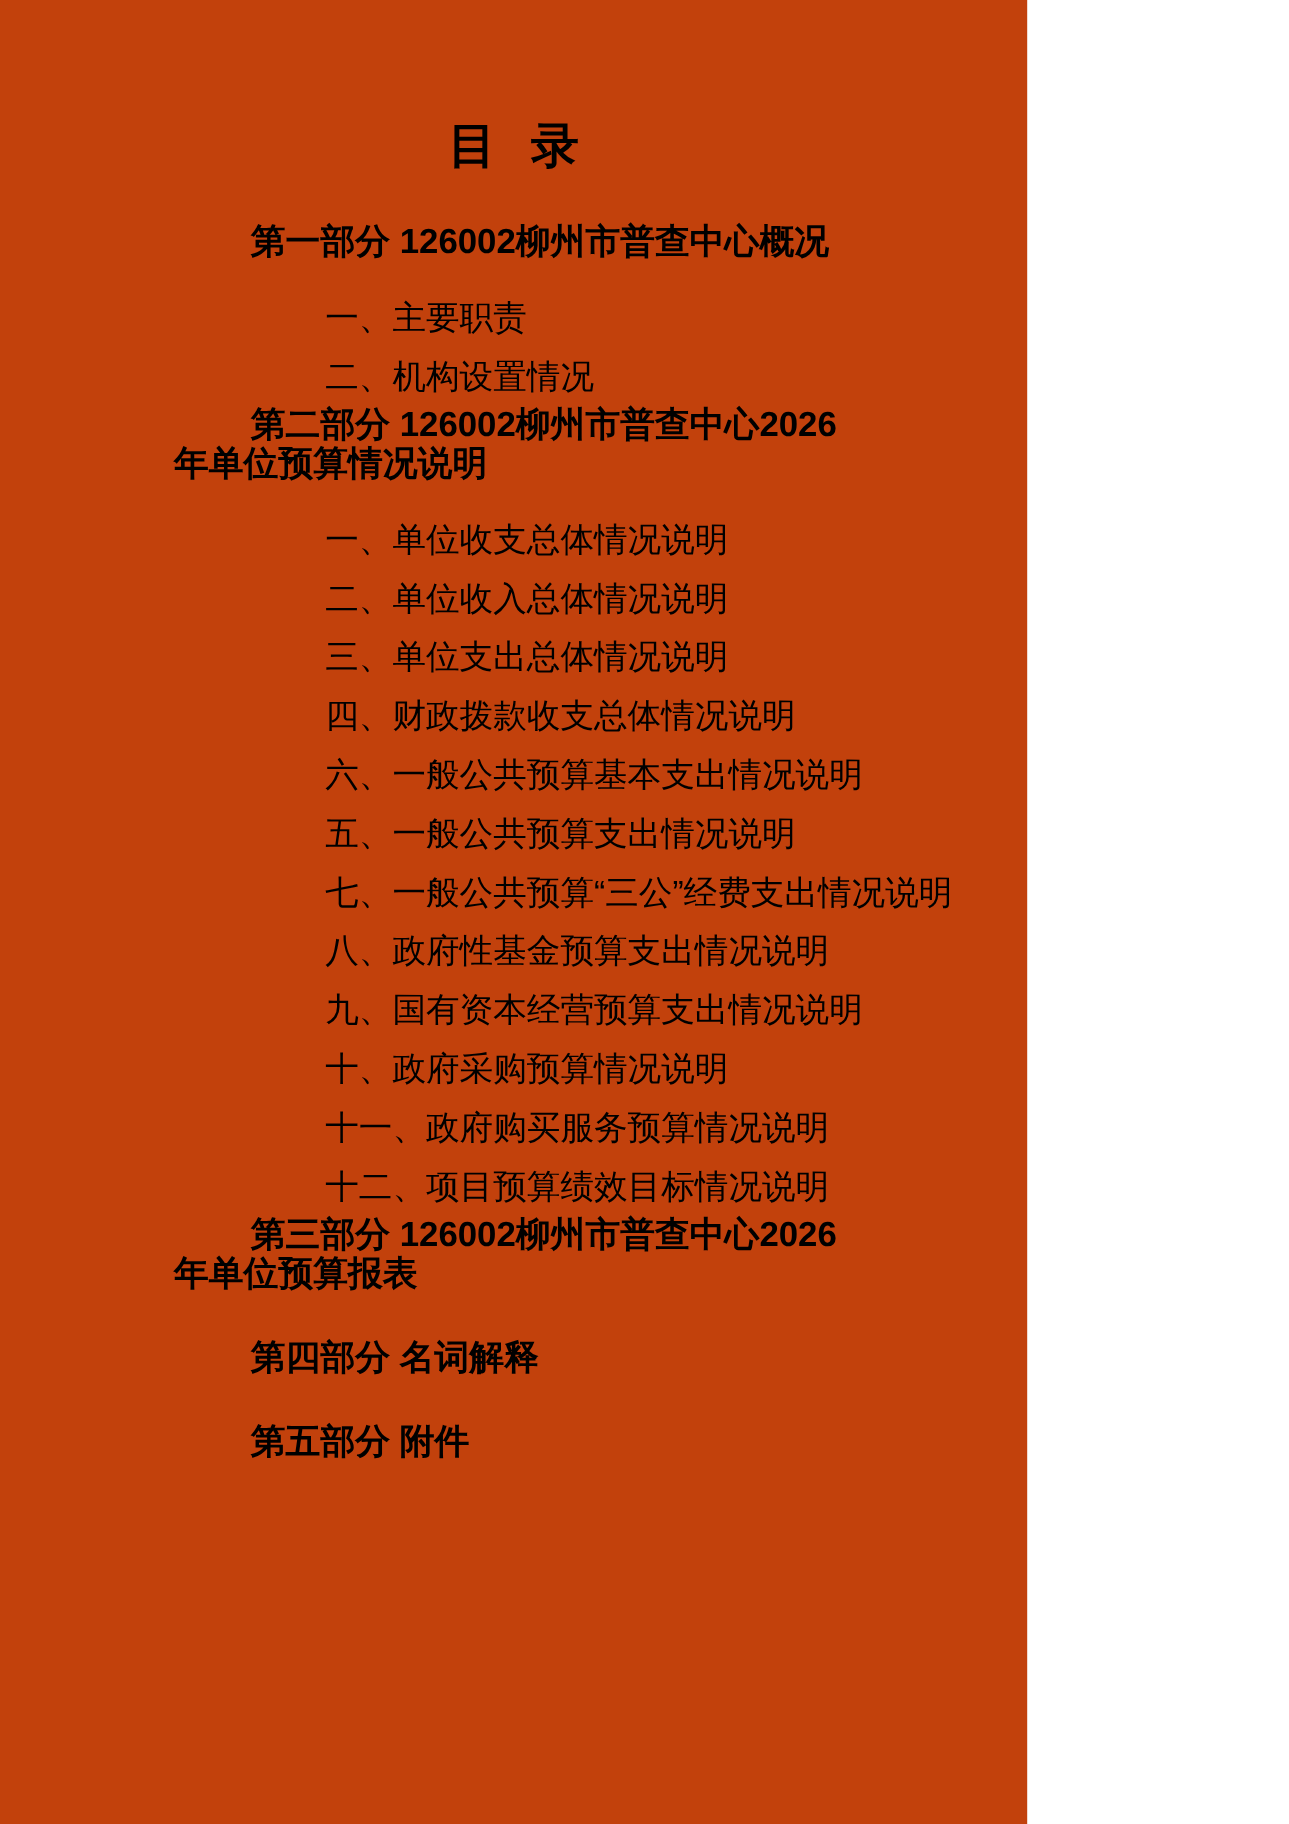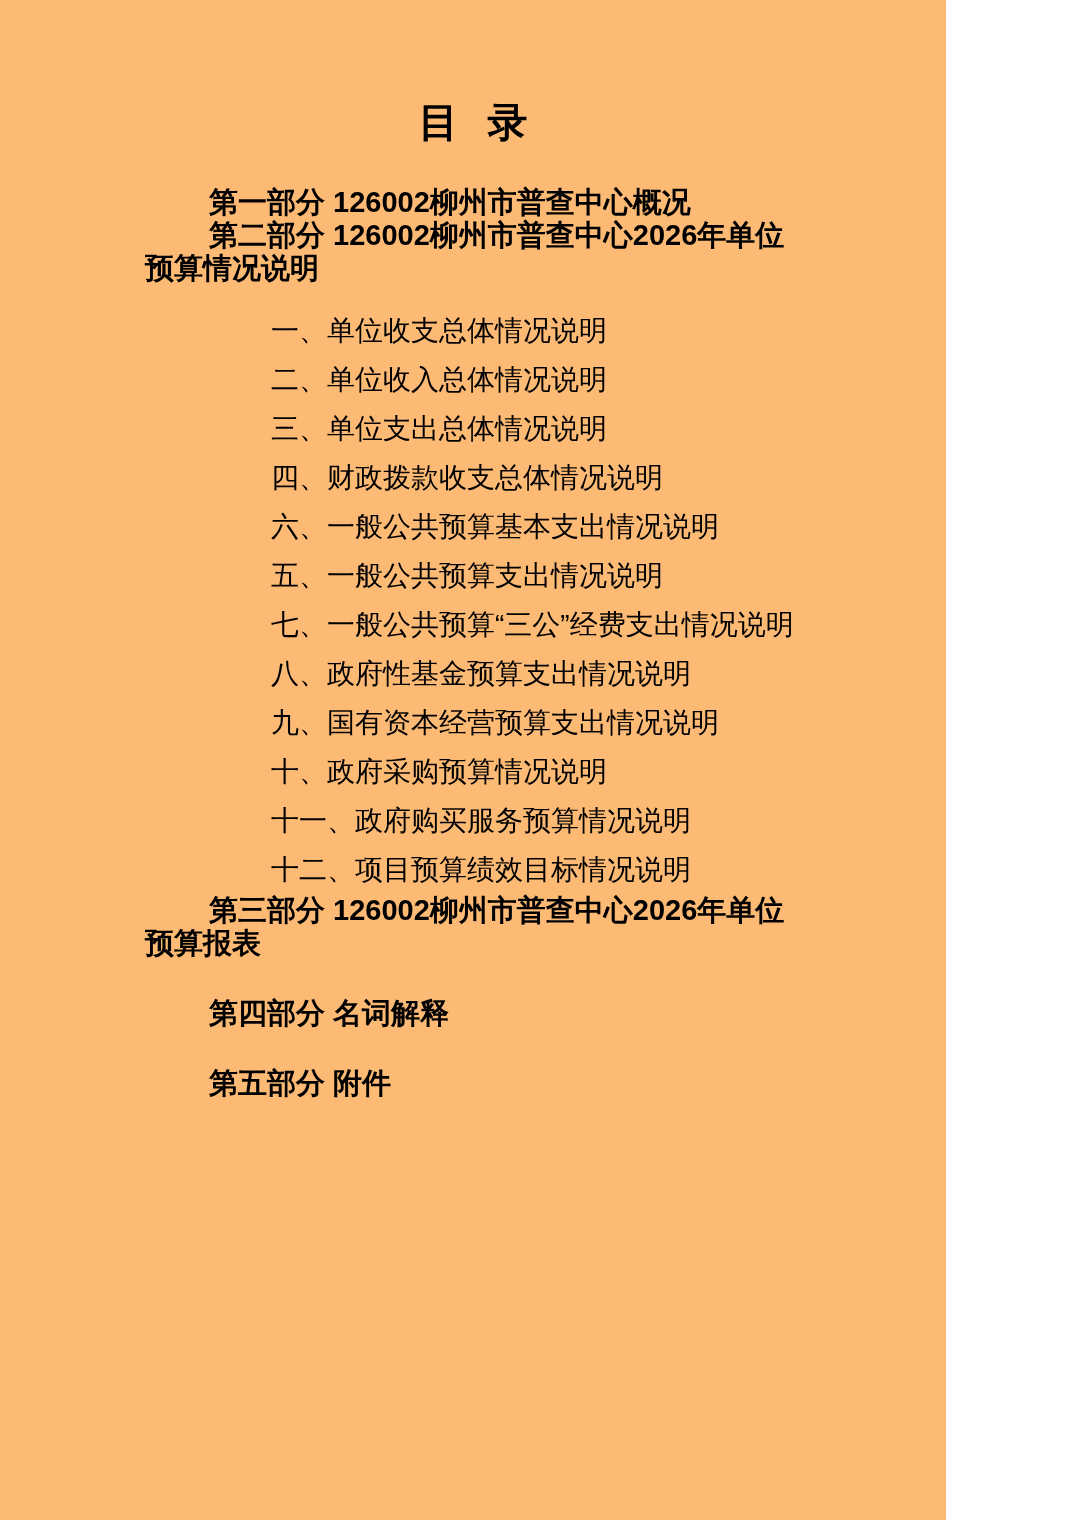--- a/index.html
+++ b/index.html
@@ -1,23 +1,23 @@
 <!DOCTYPE html>
 <html><head>
 <meta charset="utf-8">
 <style>
   * { margin: 0; padding: 0; box-sizing: border-box; }
   html, body { background: #ffffff; }
   body { font-family: "Liberation Sans", sans-serif; color: #000000; }
 
   .page {
     position: relative;
-    width: 946px;
+    width: 856px;
     height: 1520px;
-    background: #fdba74;
+    background: #c2410c;
     padding: 98px 144px 0 145px;
     overflow: hidden;
   }
 
   .doc-title {
     font-size: 40px;
     line-height: 48px;
     font-weight: 700;
     text-align: center;
     word-spacing: 16px;
@@ -51,20 +51,24 @@
 </style>
 </head>
 <body>
 
 <div class="page">
 
   <h1 class="doc-title">目 录</h1>
 
   <section>
     <h2 class="section-heading h-after-title">第一部分 126002柳州市普查中心概况</h2>
+    <ul class="toc-list">
+      <li class="toc-item">一、主要职责</li>
+      <li class="toc-item">二、机构设置情况</li>
+    </ul>
   </section>
 
   <section>
     <h2 class="section-heading h-after-list">第二部分 126002柳州市普查中心2026年单位预算情况说明</h2>
     <ul class="toc-list">
       <li class="toc-item">一、单位收支总体情况说明</li>
       <li class="toc-item">二、单位收入总体情况说明</li>
       <li class="toc-item">三、单位支出总体情况说明</li>
       <li class="toc-item">四、财政拨款收支总体情况说明</li>
       <li class="toc-item">六、一般公共预算基本支出情况说明</li>

